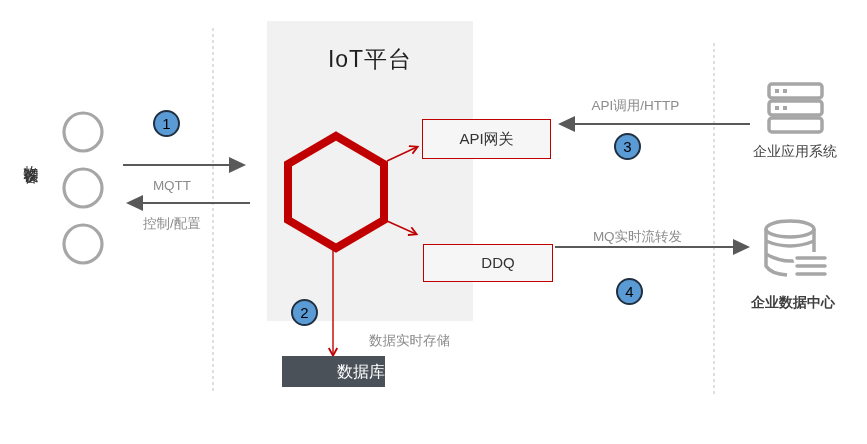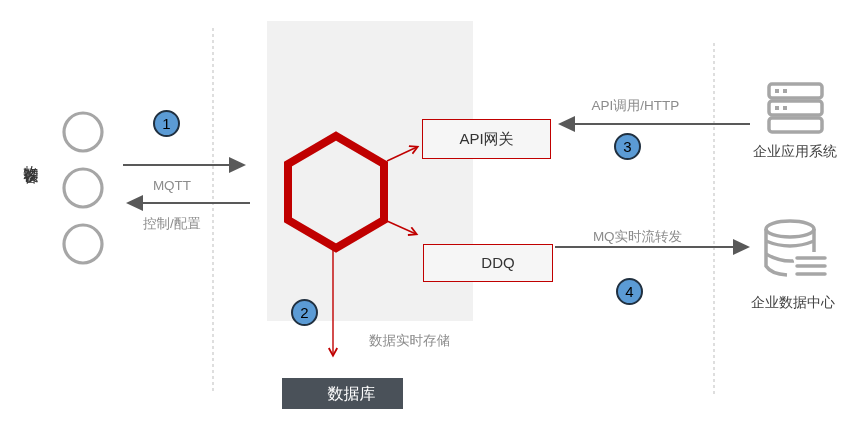--- a/index.html
+++ b/index.html
@@ -21,23 +21,23 @@
     writing-mode:vertical-rl;text-orientation:upright;
     font-size:15px;letter-spacing:1px;color:#333;z-index:3;text-align:center;
   }
   .rbox{
     position:absolute;background:#F6F6F6;border:1px solid var(--red,#C00000);
     box-sizing:border-box;text-align:center;color:#333;font-size:15px;z-index:3;margin-top:14px;
   }
   .rbox.gw{left:422px;top:105px;width:129px;height:40px;line-height:38px;}
   .rbox.ddq{left:423px;top:230px;width:130px;height:38px;line-height:36px;padding-left:20px;}
   .dbox{
-    position:absolute;left:282px;top:378px;width:103px;height:31px;
+    position:absolute;left:282px;top:356px;width:103px;height:31px;
     background:var(--dark_box,#4A5159);color:#fff;font-size:16px;
-    text-align:center;line-height:31px;z-index:3;padding-left:18px;
+    text-align:right;line-height:31px;z-index:3;
   }
   .flabel{
     position:absolute;color:var(--label,#8C8C8C);font-size:13.5px;
     text-align:center;z-index:3;white-space:nowrap;
   }
   .nlabel{
     position:absolute;color:#3f3f3f;font-size:14px;text-align:center;
     z-index:3;white-space:nowrap;
   }
   .step{
@@ -116,33 +116,34 @@
         </g>
         <g stroke-width="3.5">
           <line x1="797" y1="258" x2="825" y2="258"></line>
           <line x1="797" y1="266" x2="825" y2="266"></line>
           <line x1="797" y1="274" x2="825" y2="274"></line>
         </g>
       </g>
     </g>
   </svg>
 
+  <div class="title">IoT平台</div>
   <div class="vtext">物联设备</div>
 
   <div class="rbox gw">API网关</div>
   <div class="rbox ddq">DDQ</div>
   <div class="dbox">数据库</div>
 
   <div class="flabel" style="left:120px;top:178px;width:104px;">MQTT</div>
   <div class="flabel" style="left:558px;top:97px;width:155px;">API调用/HTTP</div>
   <div class="flabel" style="left:118px;top:215px;width:108px;">控制/配置</div>
   <div class="flabel" style="left:560px;top:228px;width:155px;">MQ实时流转发</div>
   <div class="flabel" style="left:347px;top:332px;width:125px;">数据实时存储</div>
 
   <div class="nlabel" style="left:728px;top:143px;width:134px;">企业应用系统</div>
-  <div class="nlabel" style="left:726px;top:294px;width:134px;">企业数据中心</div>
+  <div class="nlabel" style="left:726px;top:294px;width:134px;font-weight:bold;">企业数据中心</div>
 
   <div class="step" style="left:153px;top:110px;">1</div>
   <div class="step" style="left:291px;top:299px;">2</div>
   <div class="step" style="left:614px;top:133px;">3</div>
   <div class="step" style="left:616px;top:278px;">4</div>
 
 </div>
 
 </body></html>

